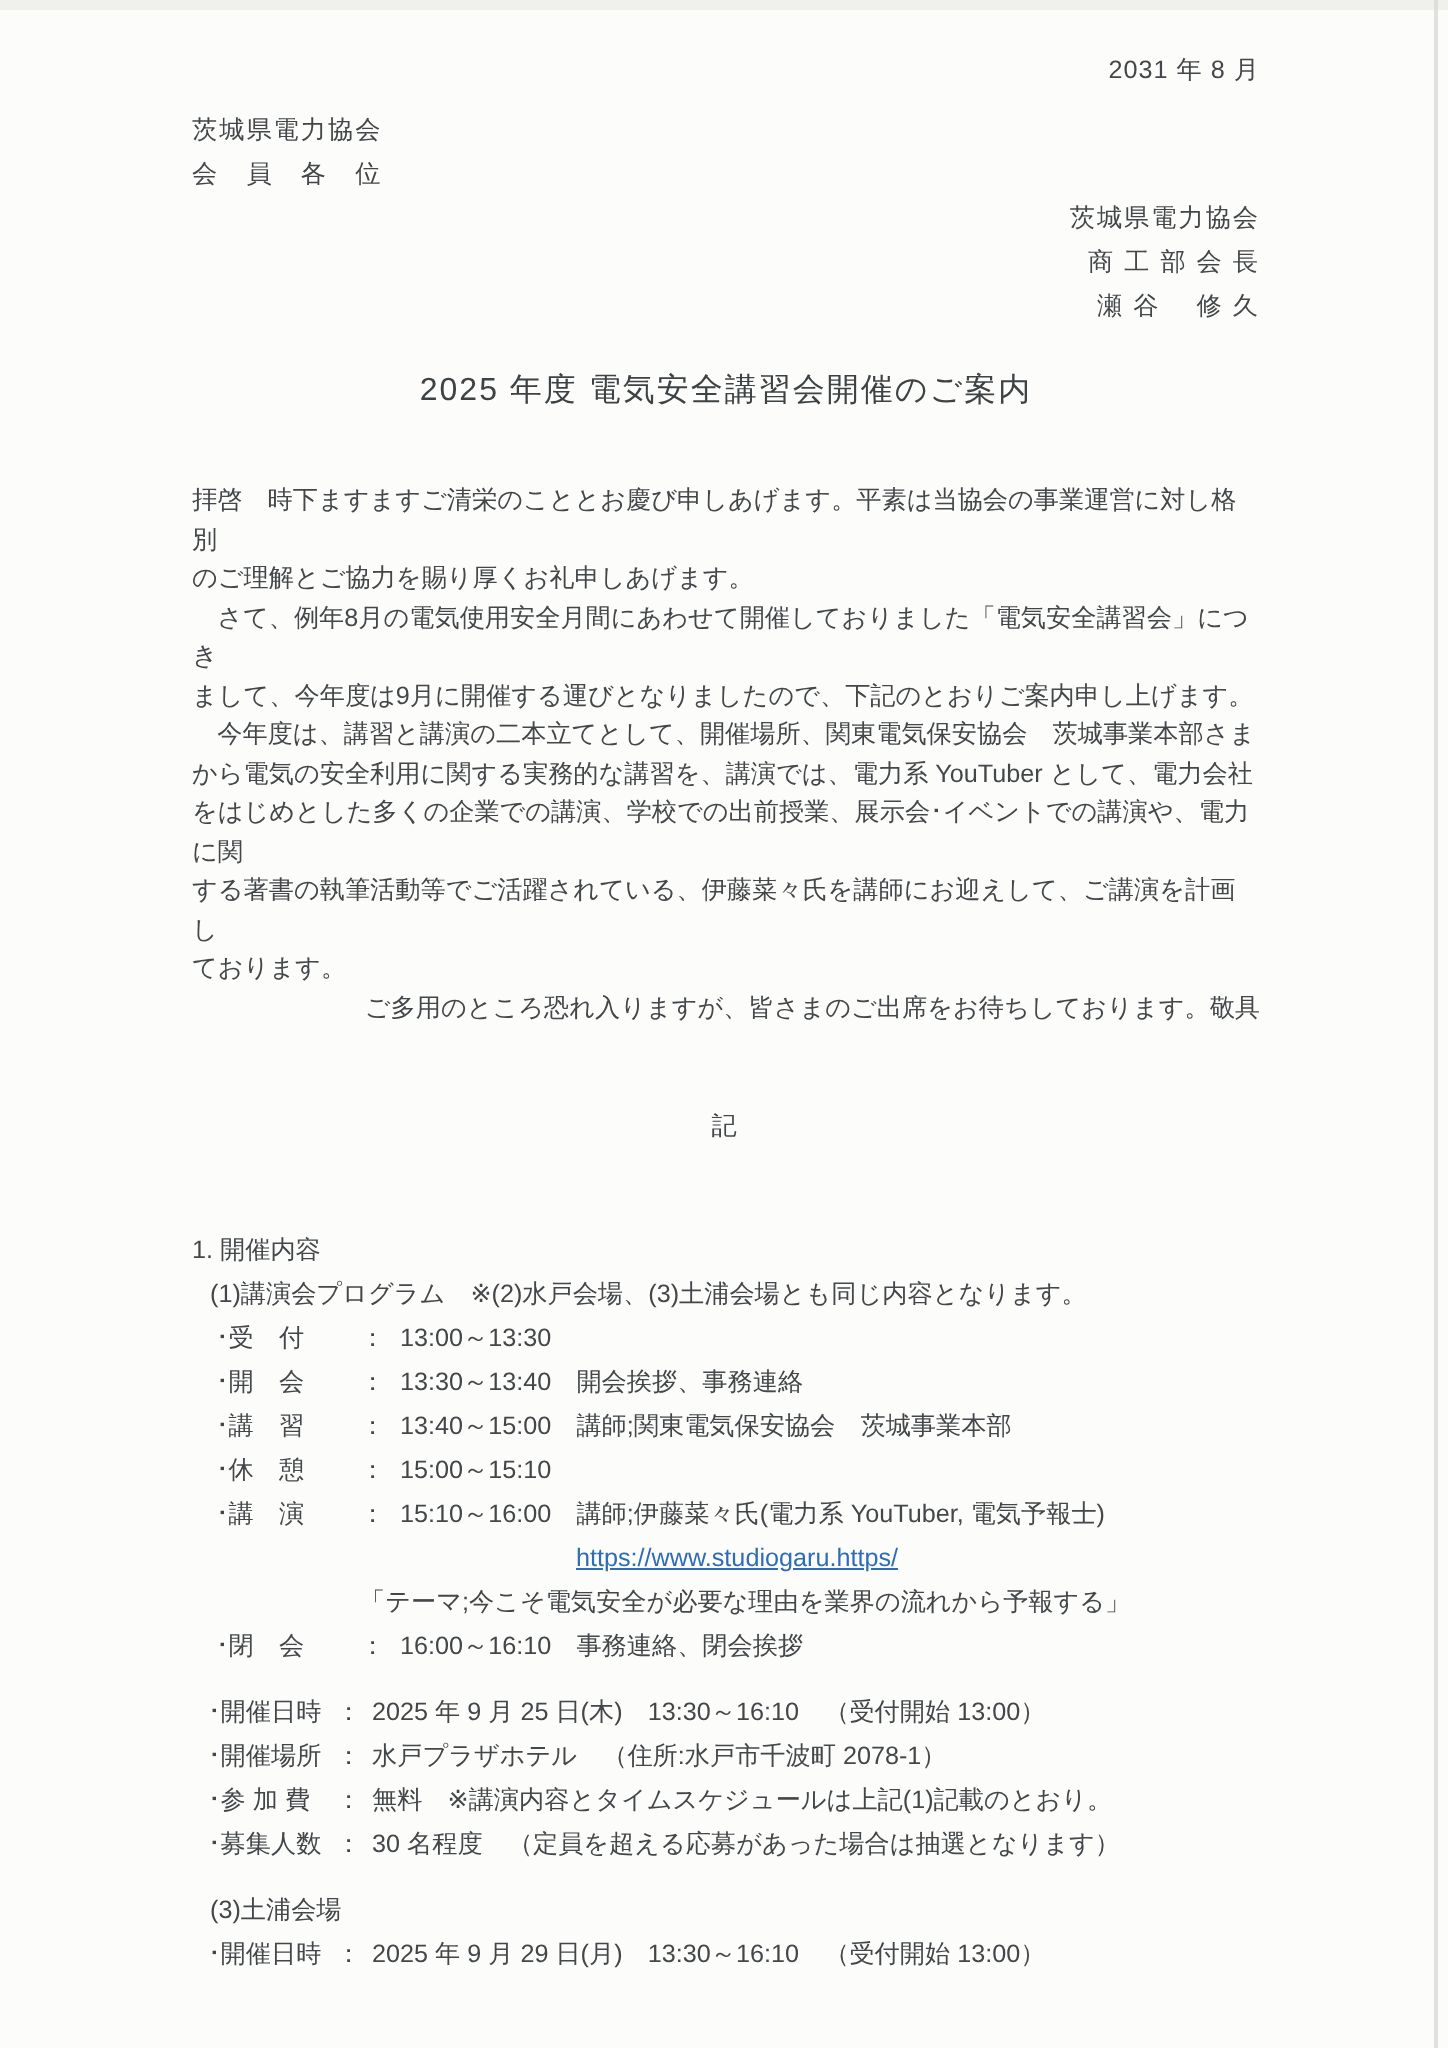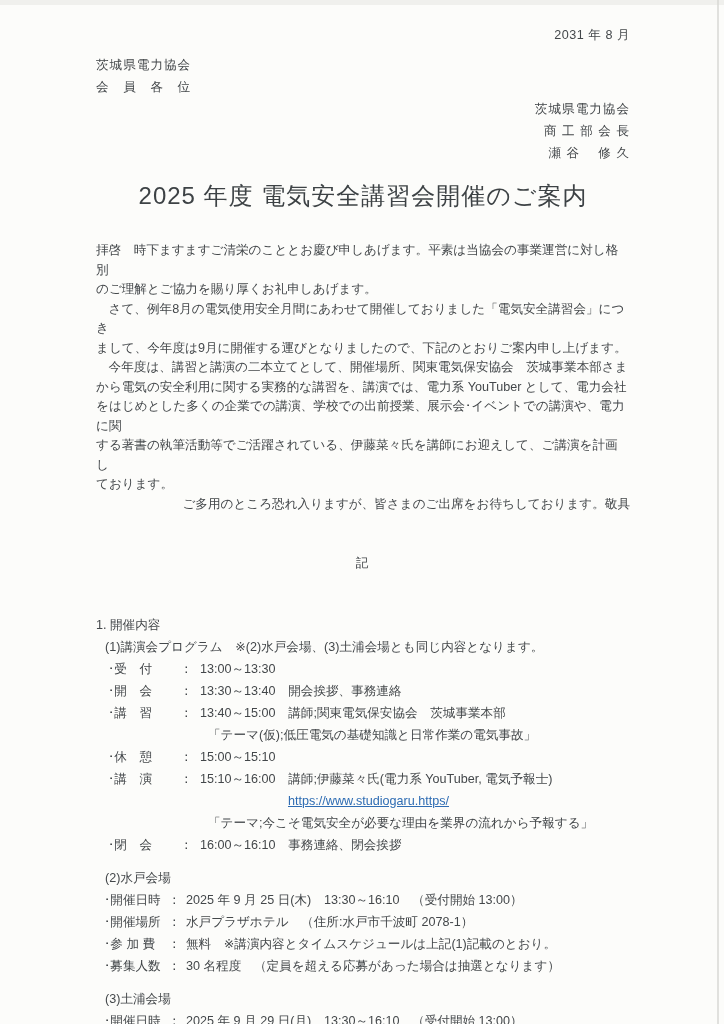--- a/index.html
+++ b/index.html
@@ -17,39 +17,39 @@
     overflow:hidden;
   }
   .edge-right{position:absolute;top:0;bottom:0;right:5px;width:2px;background:#d6d6d2;opacity:.7;}
   .edge-top{position:absolute;top:0;left:0;right:0;height:5px;background:#f0f0ed;}
   .date-line{text-align:right;letter-spacing:.5px;}
   .sender-block{margin-top:8px;line-height:22px;letter-spacing:1px;}
   .from-block{text-align:right;line-height:22px;letter-spacing:1px;}
   .doc-title{
     text-align:center;
     margin-top:22px;
-    font-size:24px;
+    font-size:16px;
     font-weight:500;
     letter-spacing:1px;
     color:#3d4245;
   }
   .body-block{margin-top:36px;}
   .para{white-space:pre-line;text-align:left;}
   .closing-row{display:flex;justify-content:flex-end;}
   .record-mark{text-align:center;margin-top:40px;letter-spacing:2px;}
   .section1{margin-top:40px;line-height:22px;}
   .sec-heading{margin-left:0;}
   .sub-heading{margin-left:9px;}
   .prow{display:flex;margin-left:12px;}
   .plabel{width:72px;flex:0 0 72px;}
   .pcolon{width:20px;flex:0 0 20px;}
   .pvalue{flex:1;}
   .theme-line1{margin-left:112px;}
   .link-line{margin-left:192px;}
-  .theme-line2{margin-left:112px;}
+  .theme-line2{margin-left:84px;}
   .doc-link{color:#2e6cb3;text-decoration:underline;cursor:pointer;}
   .venue{margin-top:11px;}
   .vrow{display:flex;margin-left:8px;}
   .vlabel{width:64px;flex:0 0 64px;}
   .vcolon{width:18px;flex:0 0 18px;}
   .vvalue{flex:1;}
 </style>
 </head>
 <body>
 
@@ -103,21 +103,20 @@
     <div class="prow">
       <span class="plabel">･開　会</span>
       <span class="pcolon">：</span>
       <span class="pvalue">13:30～13:40　開会挨拶、事務連絡</span>
     </div>
     <div class="prow">
       <span class="plabel">･講　習</span>
       <span class="pcolon">：</span>
       <span class="pvalue">13:40～15:00　講師;関東電気保安協会　茨城事業本部</span>
     </div>
-    <div class="theme-line1">「テーマ(仮);低圧電気の基礎知識と日常作業の電気事故」</div>
     <div class="prow">
       <span class="plabel">･休　憩</span>
       <span class="pcolon">：</span>
       <span class="pvalue">15:00～15:10</span>
     </div>
     <div class="prow">
       <span class="plabel">･講　演</span>
       <span class="pcolon">：</span>
       <span class="pvalue">15:10～16:00　講師;伊藤菜々氏(電力系 YouTuber, 電気予報士)</span>
     </div>
@@ -125,21 +124,20 @@
       <a class="doc-link">https://www.studiogaru.https/</a>
     </div>
     <div class="theme-line2">「テーマ;今こそ電気安全が必要な理由を業界の流れから予報する」</div>
     <div class="prow">
       <span class="plabel">･閉　会</span>
       <span class="pcolon">：</span>
       <span class="pvalue">16:00～16:10　事務連絡、閉会挨拶</span>
     </div>
 
     <div class="venue">
-      <div class="sub-heading">(2)水戸会場</div>
       <div class="vrow">
         <span class="vlabel">･開催日時</span>
         <span class="vcolon">：</span>
         <span class="vvalue">2025 年 9 月 25 日(木)　13:30～16:10　（受付開始 13:00）</span>
       </div>
       <div class="vrow">
         <span class="vlabel">･開催場所</span>
         <span class="vcolon">：</span>
         <span class="vvalue">水戸プラザホテル　（住所:水戸市千波町 2078-1）</span>
       </div>

